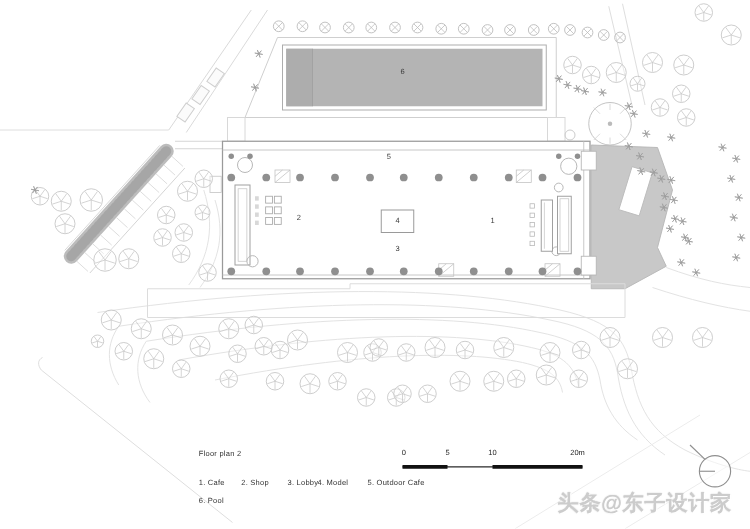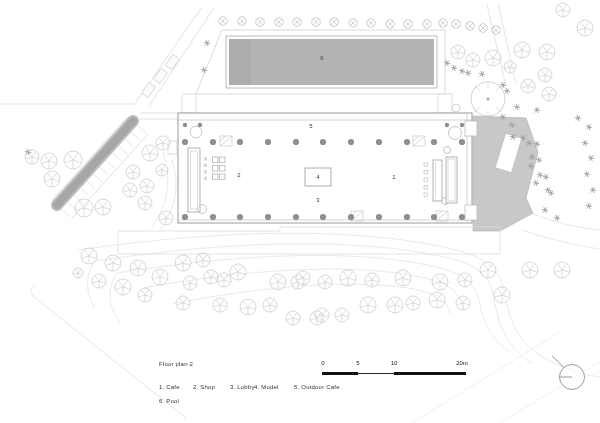--- a/index.html
+++ b/index.html
@@ -1163,13 +1163,14 @@
   <div style="position:absolute;left:322px;top:360px;width:146px;height:18px">
     <span class="sb-label" style="left:1px">0</span>
     <span class="sb-label" style="left:36px">5</span>
     <span class="sb-label" style="left:72px">10</span>
     <span class="sb-label" style="left:140px">20m</span>
     <div class="sb-line"></div>
     <div class="sb-thick" style="left:0;width:36px"></div>
     <div class="sb-thick" style="left:72px;width:72px"></div>
   </div>
 
+  <div class="watermark">头条@东子设计家</div>
 </div>
 
 </body></html>

